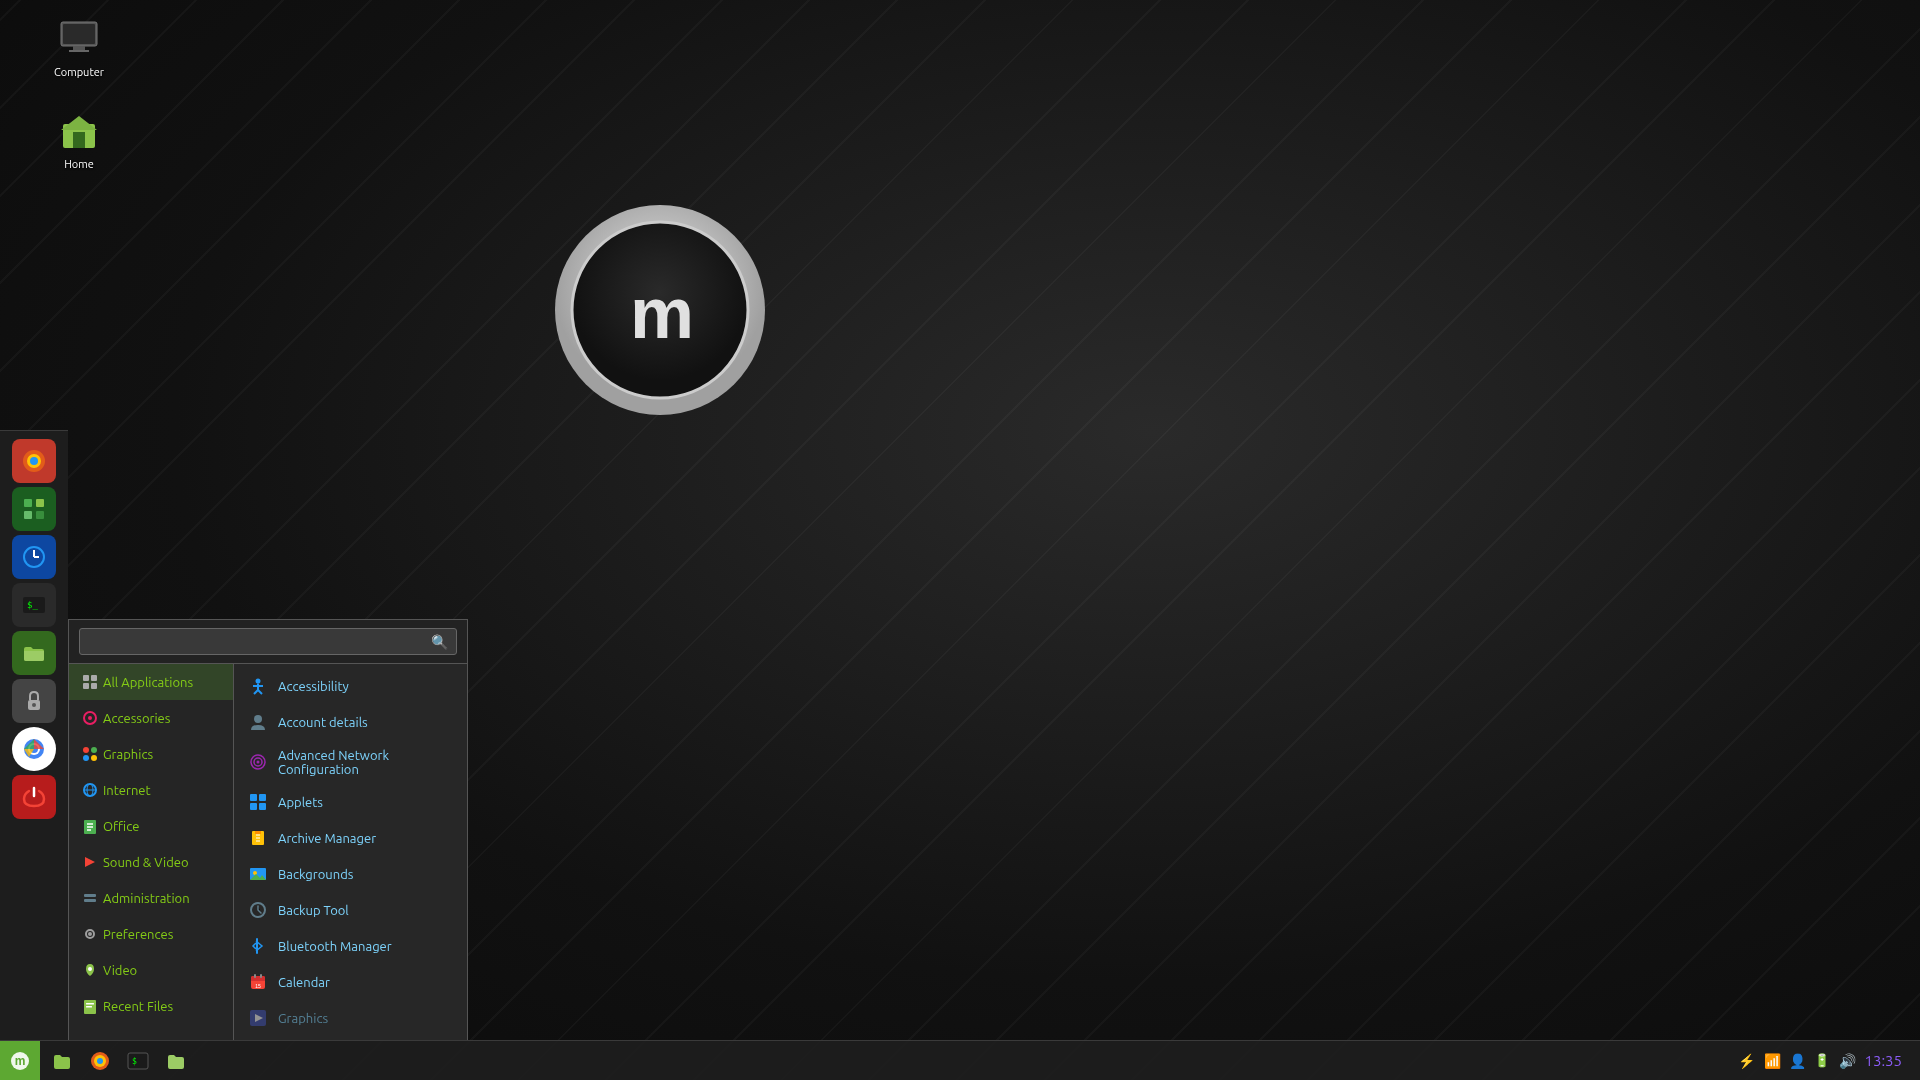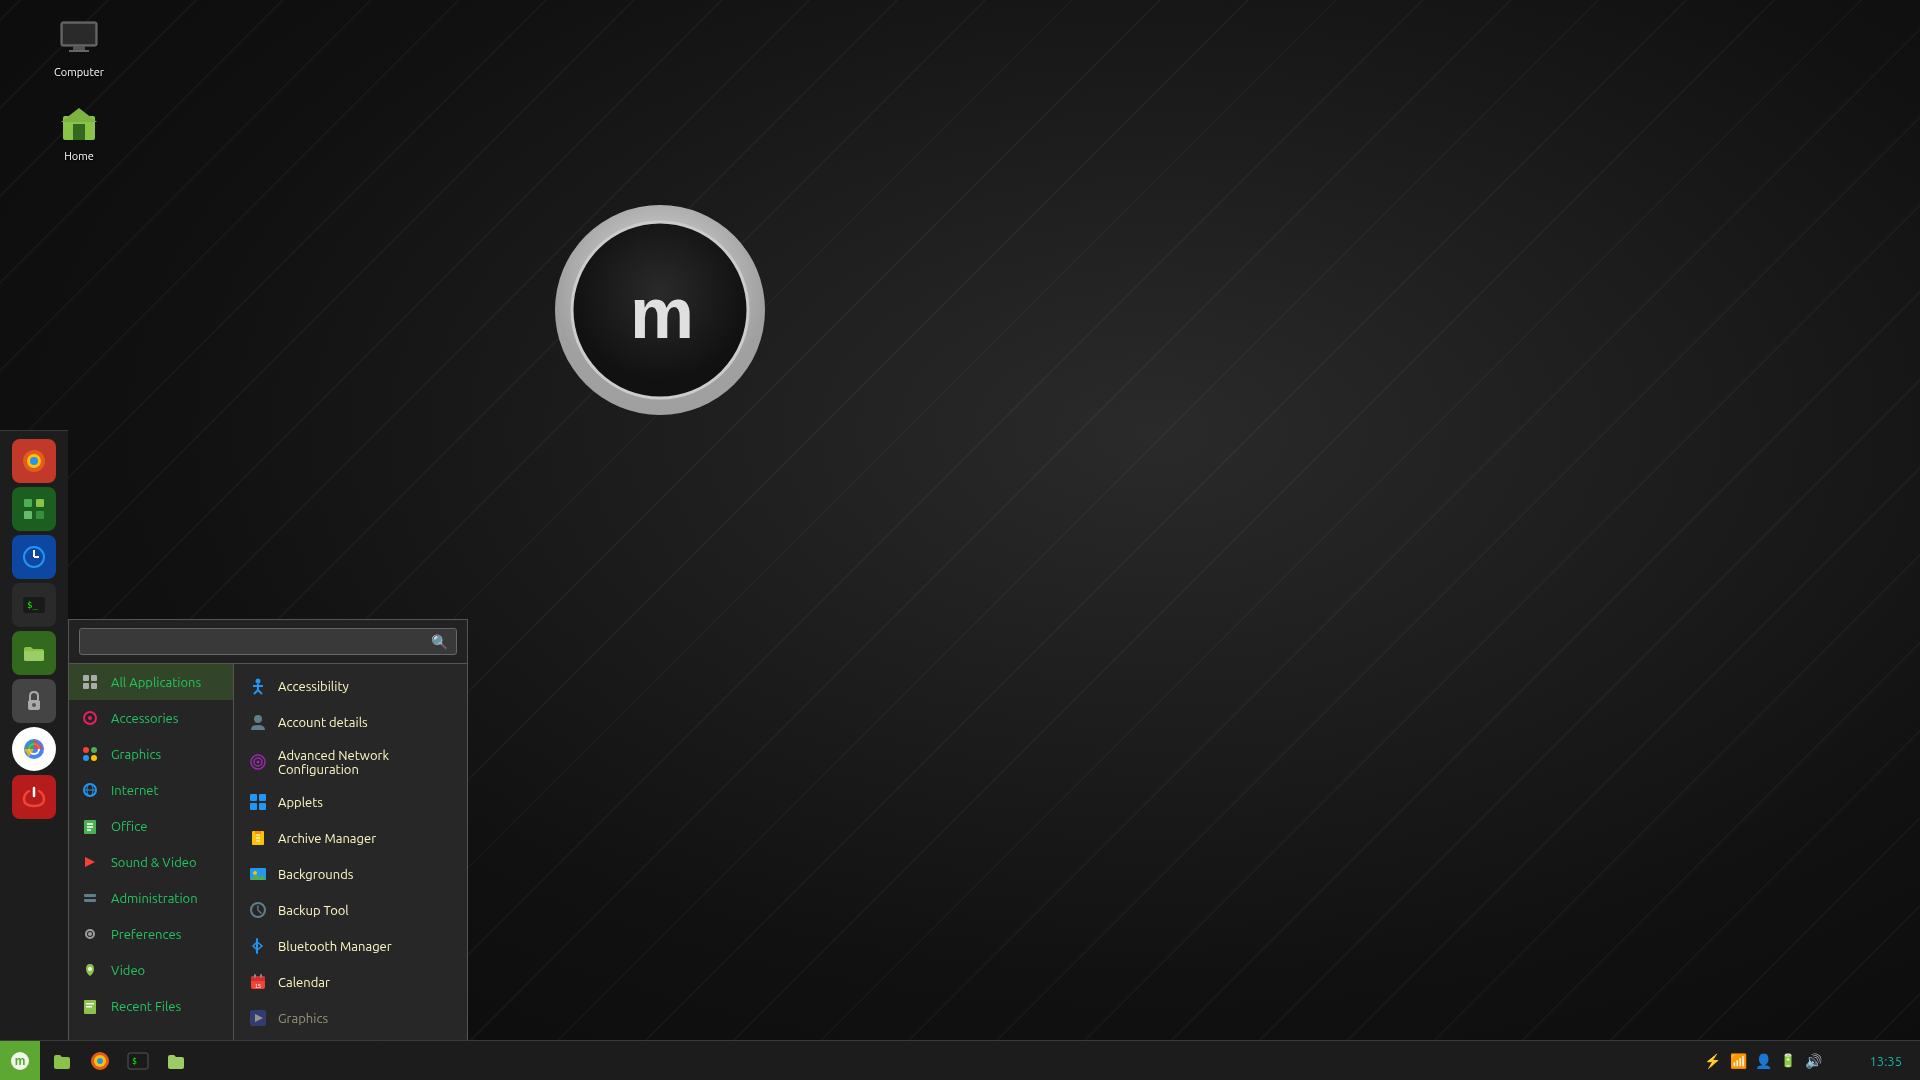--- a/index.html
+++ b/index.html
@@ -44,21 +44,21 @@
       height: 220px;
     }
 
     
     .desktop-icons {
       position: absolute;
       top: 10px;
       left: 50px;
       display: flex;
       flex-direction: column;
-      gap: 12px;
+      gap: 20px;
     }
     .desktop-icon {
       display: flex;
       flex-direction: column;
       align-items: center;
       gap: 4px;
       cursor: pointer;
       padding: 4px;
     }
     .desktop-icon .icon-img {
@@ -115,24 +115,23 @@
     }
     .taskbar-systray {
       display: flex;
       align-items: center;
       gap: 8px;
       padding: 0 10px;
       color: #ccc;
       font-size: 12px;
     }
     .taskbar-clock {
-      color: #14b8a6;
-      font-size: 13px;
+      color: #8b5cf6;
+      font-size: 15px;
       padding-right: 8px;
-      margin-left: 39px;
     }
 
     
     .launcher-sidebar {
       position: absolute;
       bottom: 40px;
       left: 0;
       width: 68px;
       background: rgba(30,30,30,0.97);
       display: flex;
@@ -199,24 +198,24 @@
     .categories-panel {
       width: 165px;
       background: rgba(38,38,38,0.98);
       border-right: 1px solid #555;
       overflow-y: auto;
       flex-shrink: 0;
     }
     .category-item {
       display: flex;
       align-items: center;
-      gap: 12px;
+      gap: 4px;
       padding: 9px 12px;
       cursor: pointer;
-      color: #22c55e;
+      color: #84cc16;
       font-size: 13px;
     }
     .category-item:hover, .category-item.active {
       background: rgba(80,80,80,0.5);
     }
     .category-item.active {
       background: rgba(93,168,50,0.25);
     }
     .cat-icon {
       width: 18px;
@@ -230,21 +229,21 @@
       flex: 1;
       overflow-y: auto;
       padding: 4px 0;
     }
     .app-item {
       display: flex;
       align-items: center;
       gap: 10px;
       padding: 8px 14px;
       cursor: pointer;
-      color: #fef9c3;
+      color: #7dd3fc;
       font-size: 13px;
     }
     .app-item-icon {
       width: 20px;
       height: 20px;
       display: flex;
       align-items: center;
       justify-content: center;
       flex-shrink: 0;
     }

